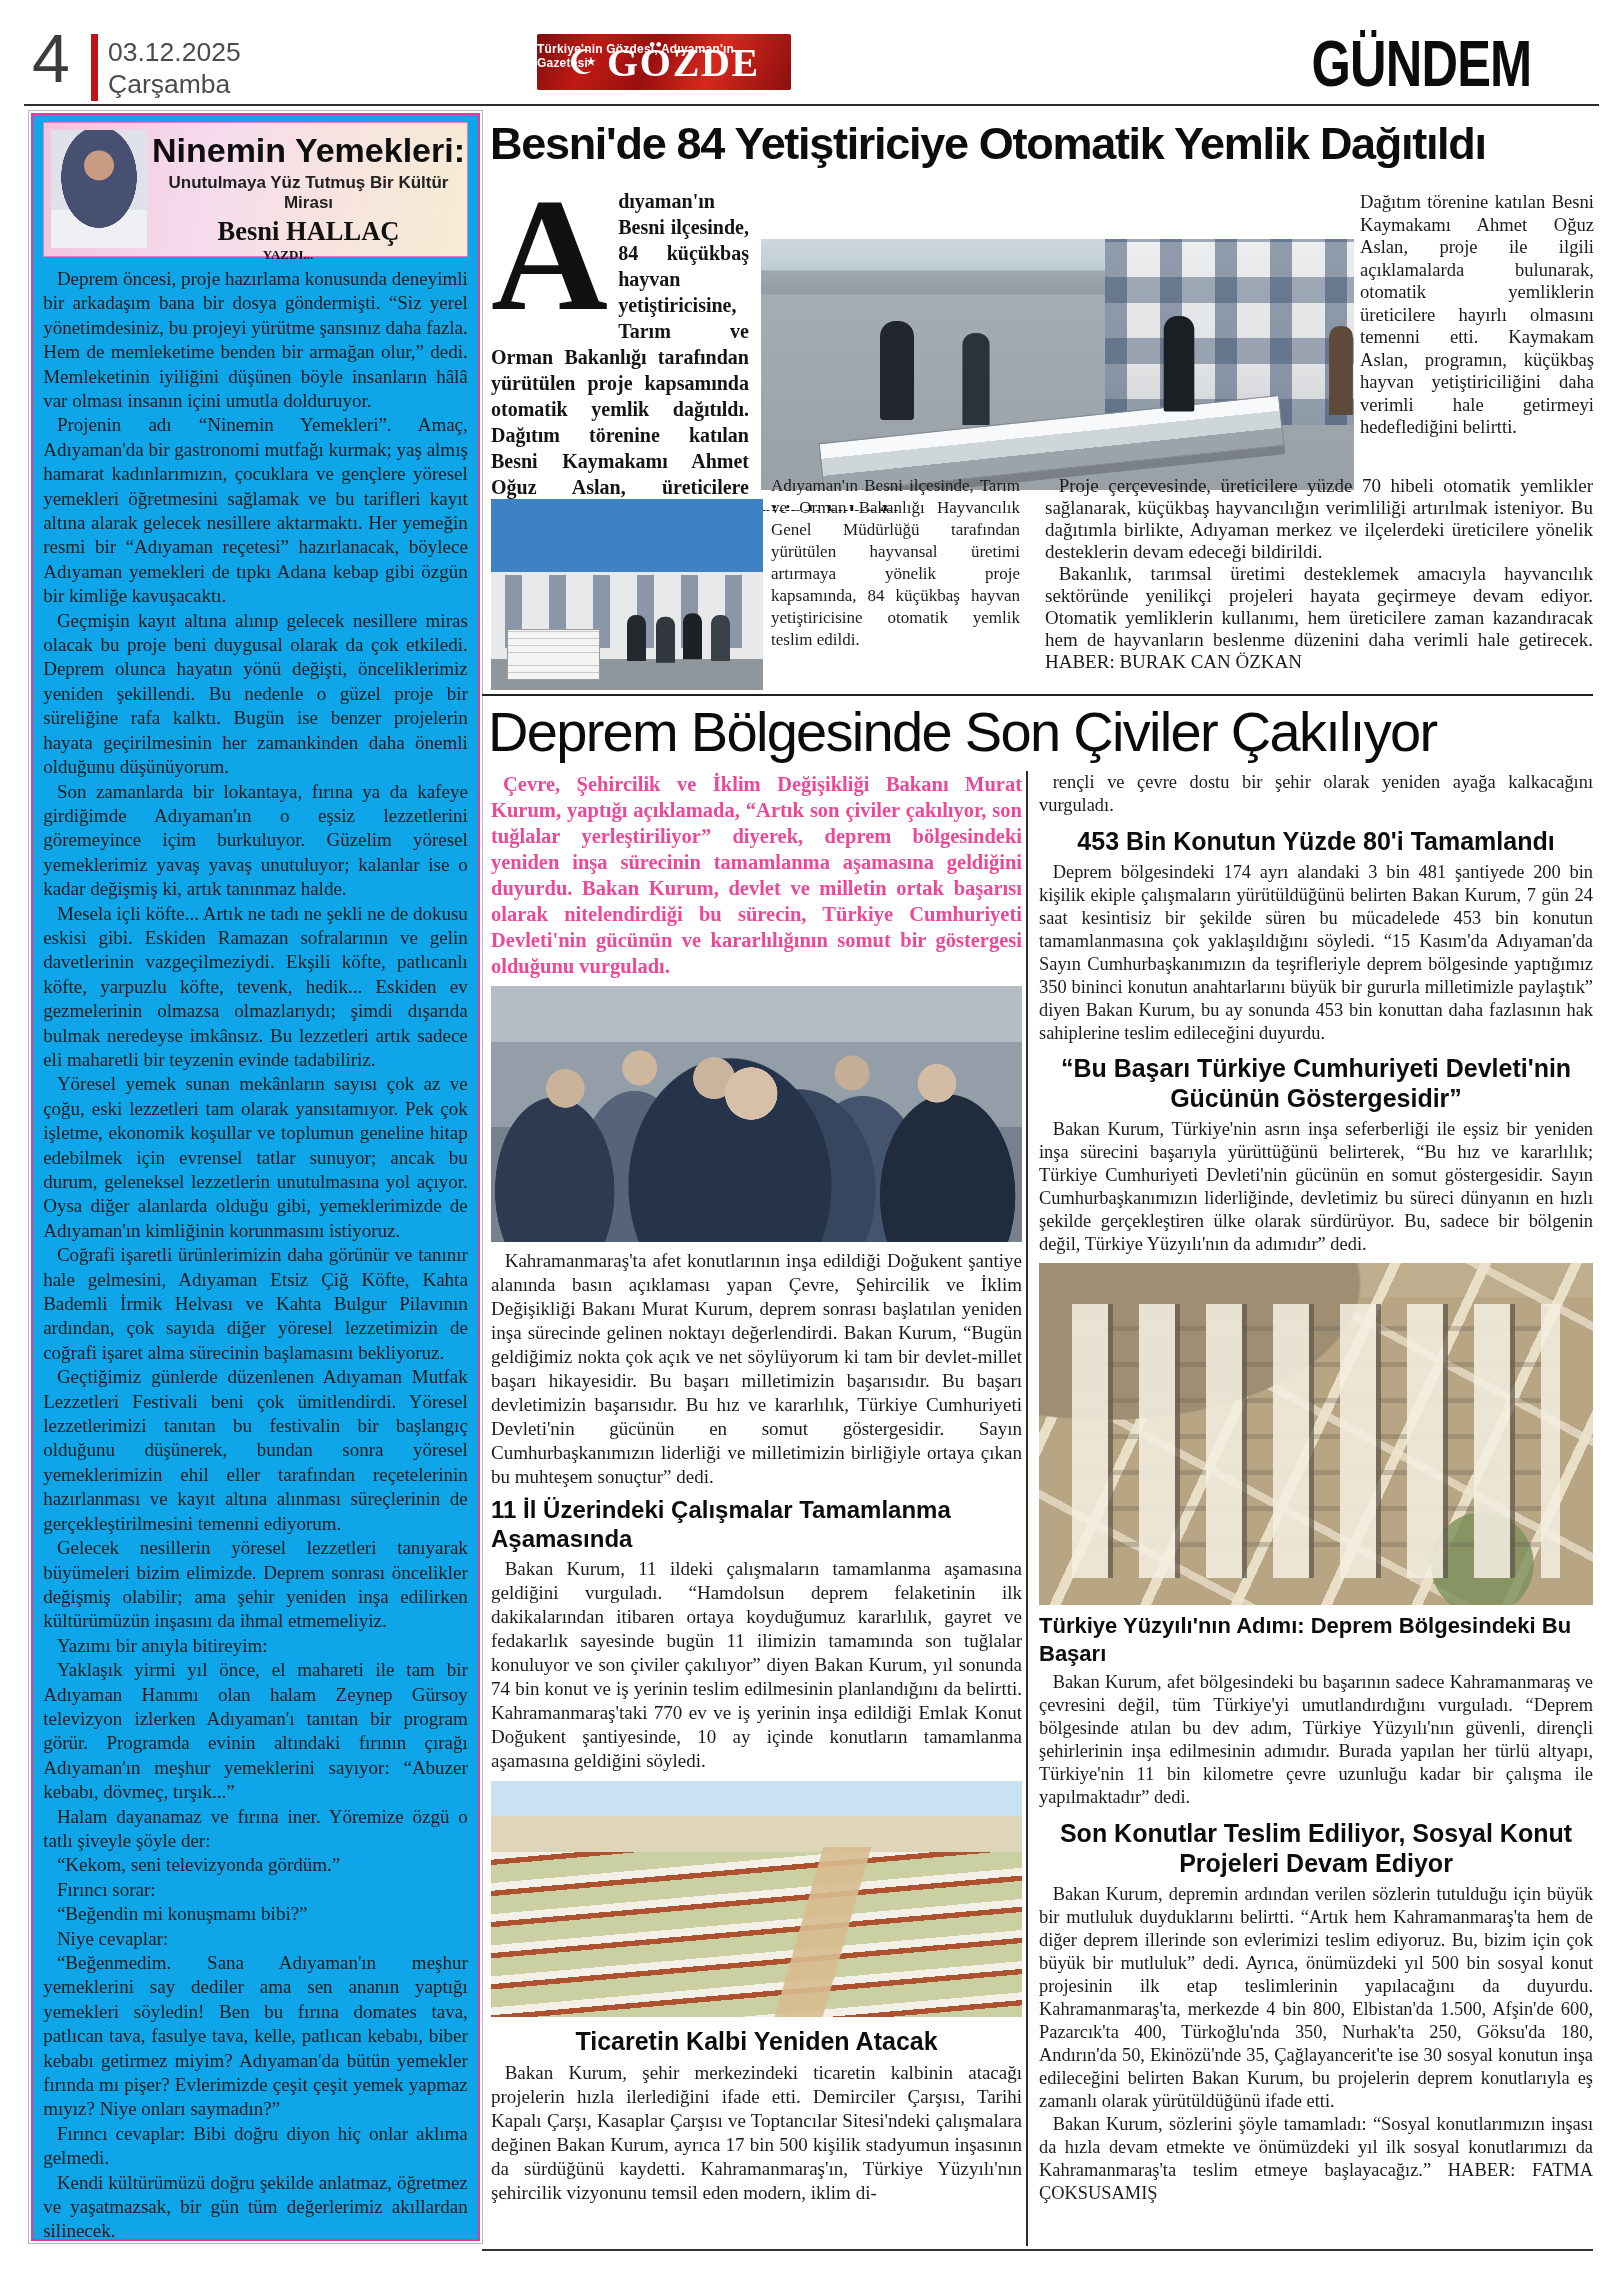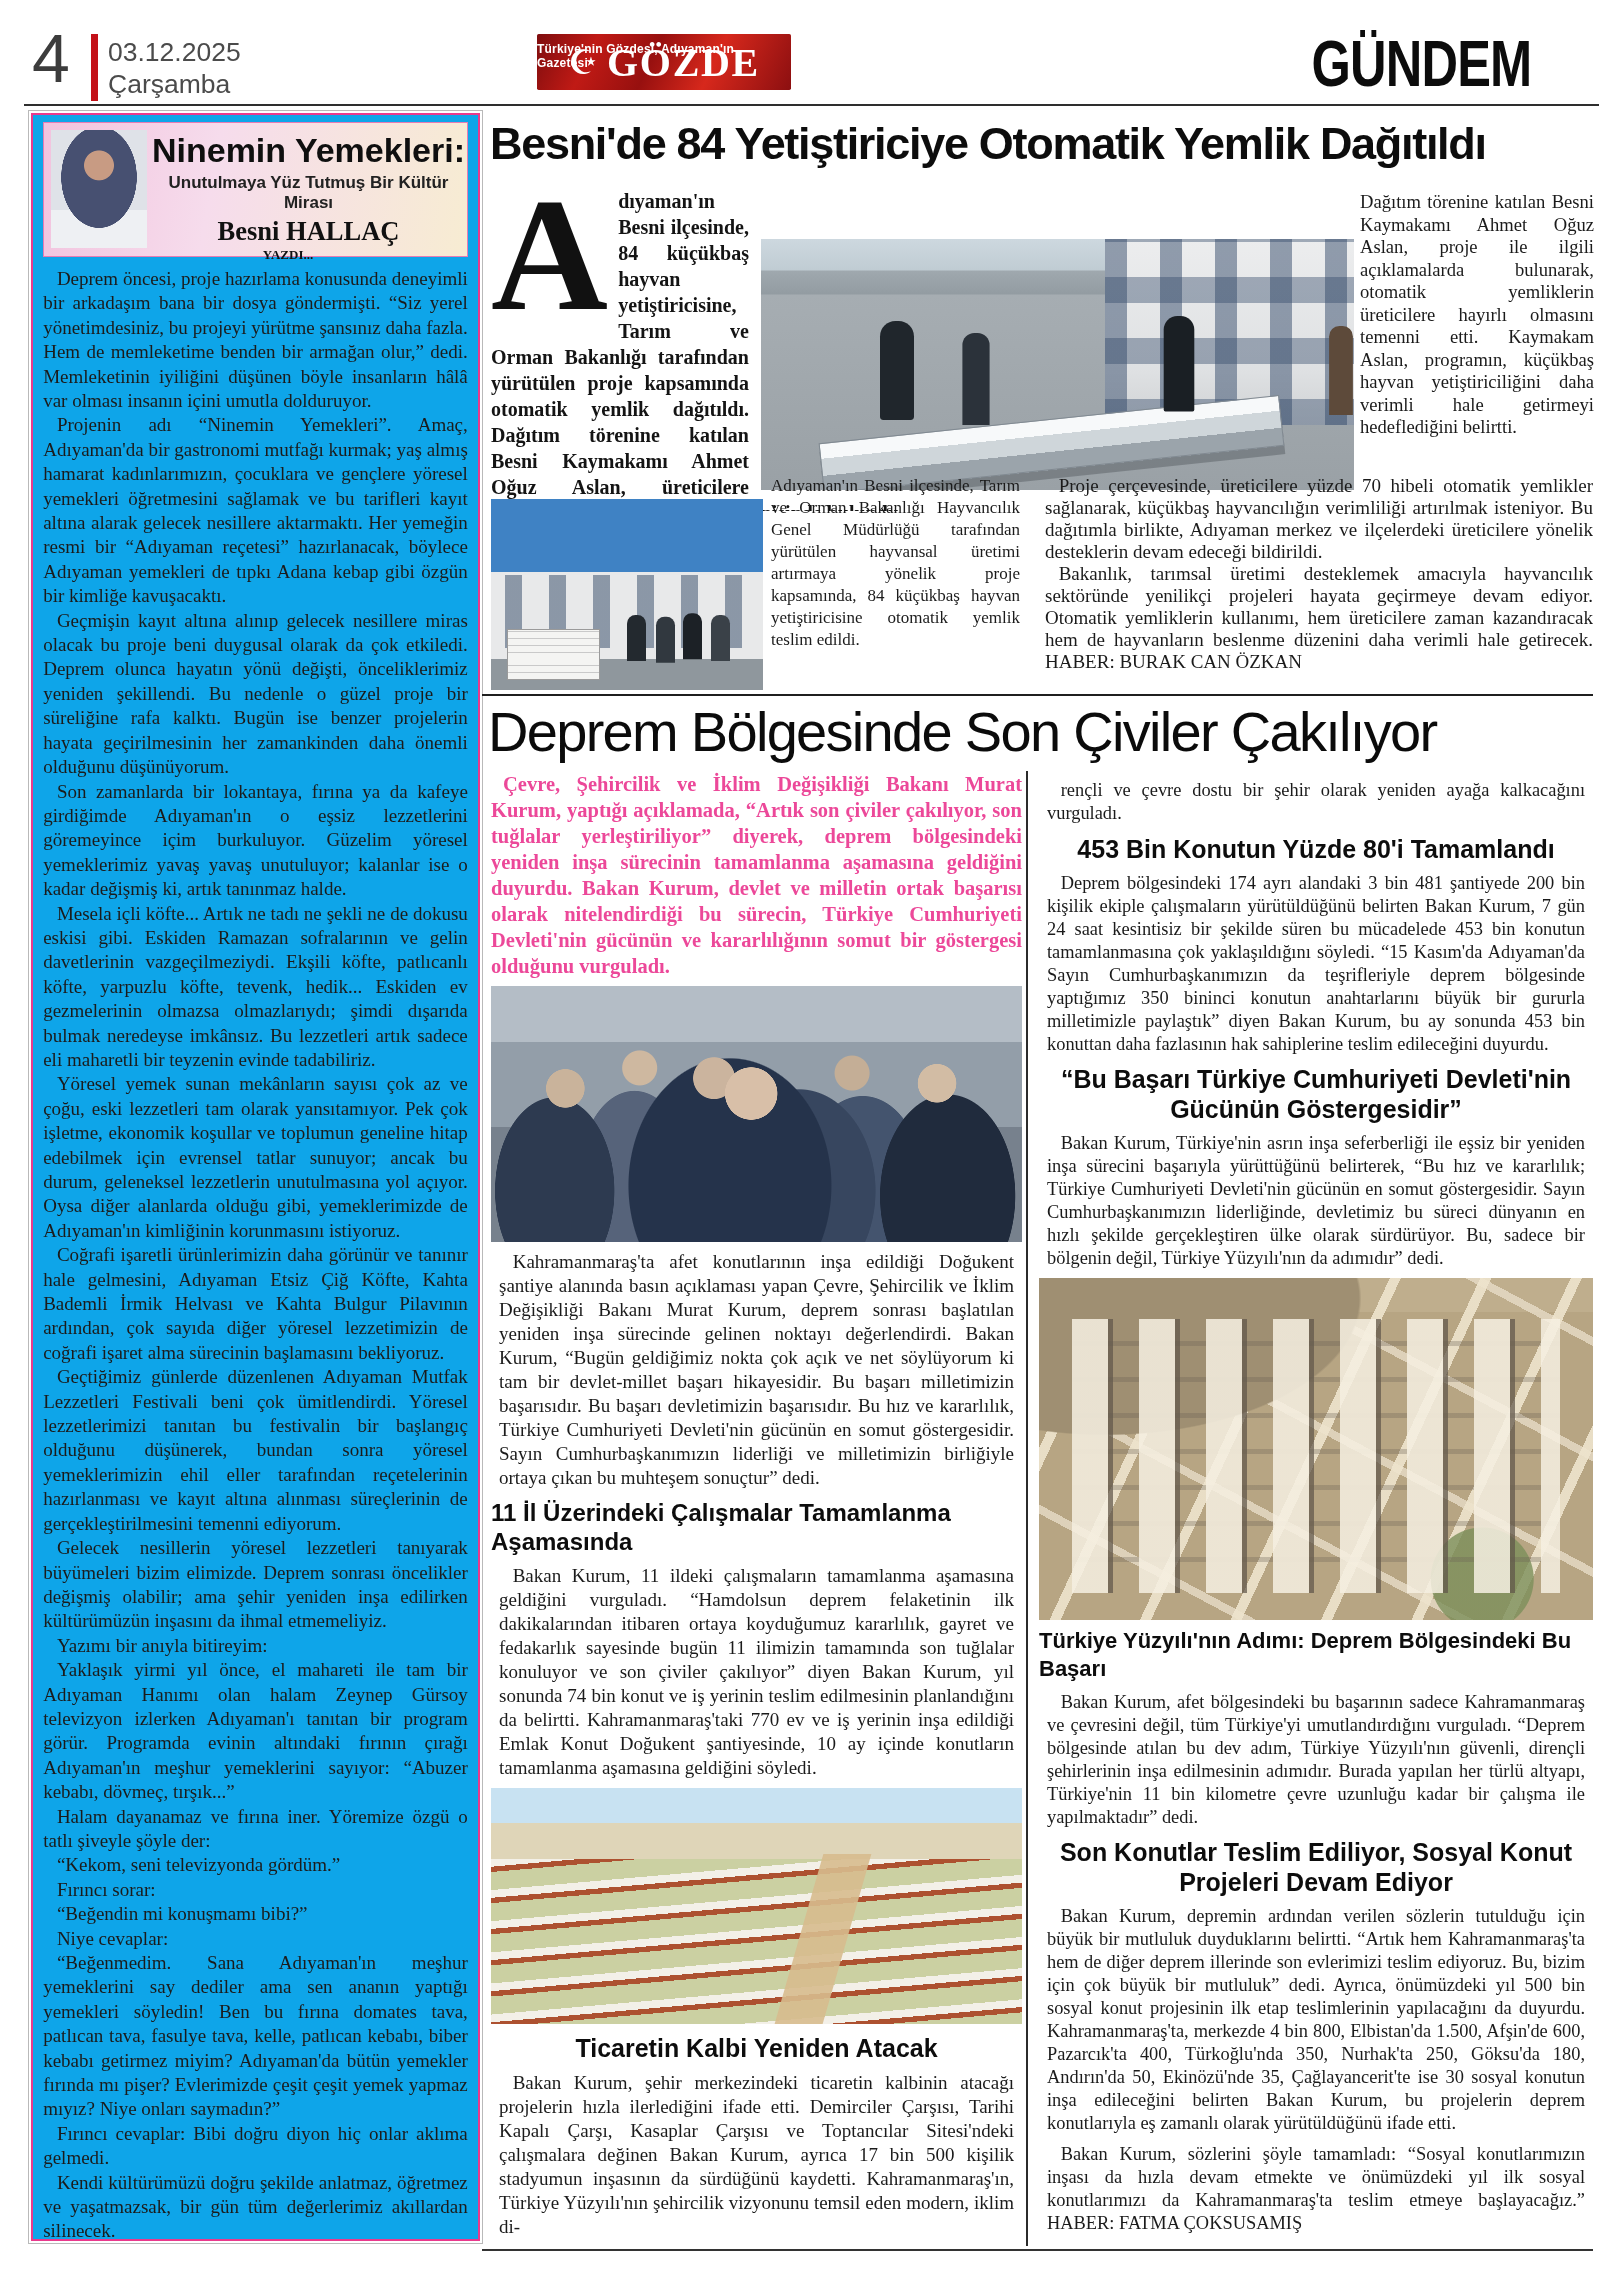--- a/index.html
+++ b/index.html
@@ -31,21 +31,21 @@
     linear-gradient(180deg,#dfe2e8 0 68%,#eef0f3 68% 100%);background-color:#d7dae0}
   .banner-text{margin-left:106px;text-align:center;padding-top:8.5px}
   .ntitle{font-family:"Liberation Sans",sans-serif;font-weight:700;font-size:34px;color:#0f0f0f;line-height:38px}
   .nsub{font-family:"Liberation Sans",sans-serif;font-weight:700;font-size:17px;color:#222;margin-top:3.4px}
   .nauthor{font-family:"Liberation Serif",serif;font-weight:700;font-size:26.5px;color:#111;margin-top:3.4px}
   .nyazdi{font-family:"Liberation Serif",serif;font-weight:700;font-size:13px;color:#111;text-align:center;margin:0 41px 0 0}
   .ninemin-body{margin-top:10.2px;font-size:19px;line-height:24.4px;text-align:justify;color:#1b1b1b}
   .colp{text-indent:13.7px;margin:0}
 
   
-  .news-p{font-size:19px;line-height:24px;text-align:justify;color:#1b1b1b;text-indent:13.7px;margin:8px}
+  .news-p{font-size:19px;line-height:24px;text-align:justify;color:#1b1b1b;text-indent:13.7px;margin:0}
   .subhead{font-family:"Liberation Sans",sans-serif;font-weight:700;color:#0d0d0d}
   .sh-left{font-size:24px;margin:6.8px 0 3.4px;text-align:left;line-height:29px}
   .sh-center{font-size:25px;margin:8.5px 0 5.1px;text-align:center;line-height:30px}
   .photo{position:relative;overflow:hidden}
 
   
   .besni-headline{position:absolute;left:490px;top:118px;width:1103px;font-family:"Liberation Sans",sans-serif;font-weight:700;font-size:45px;
     letter-spacing:-1.3px;color:#0d0d0d;white-space:nowrap}
   .besni-lead{position:absolute;left:491px;top:188px;width:863px;height:323px;font-weight:700;font-size:20px;line-height:26px;
     text-align:justify;color:#141414;overflow:hidden}

